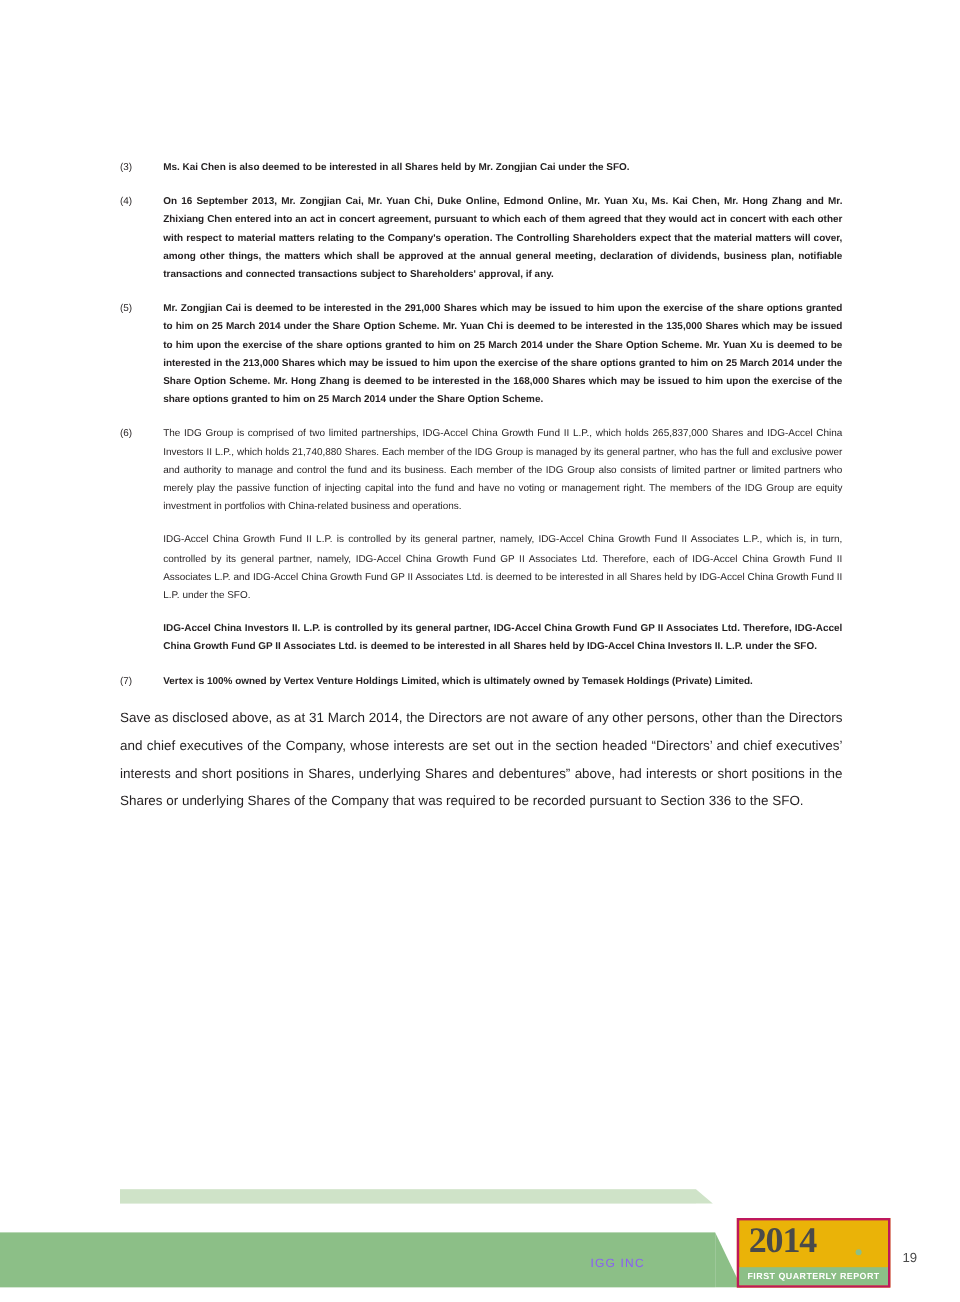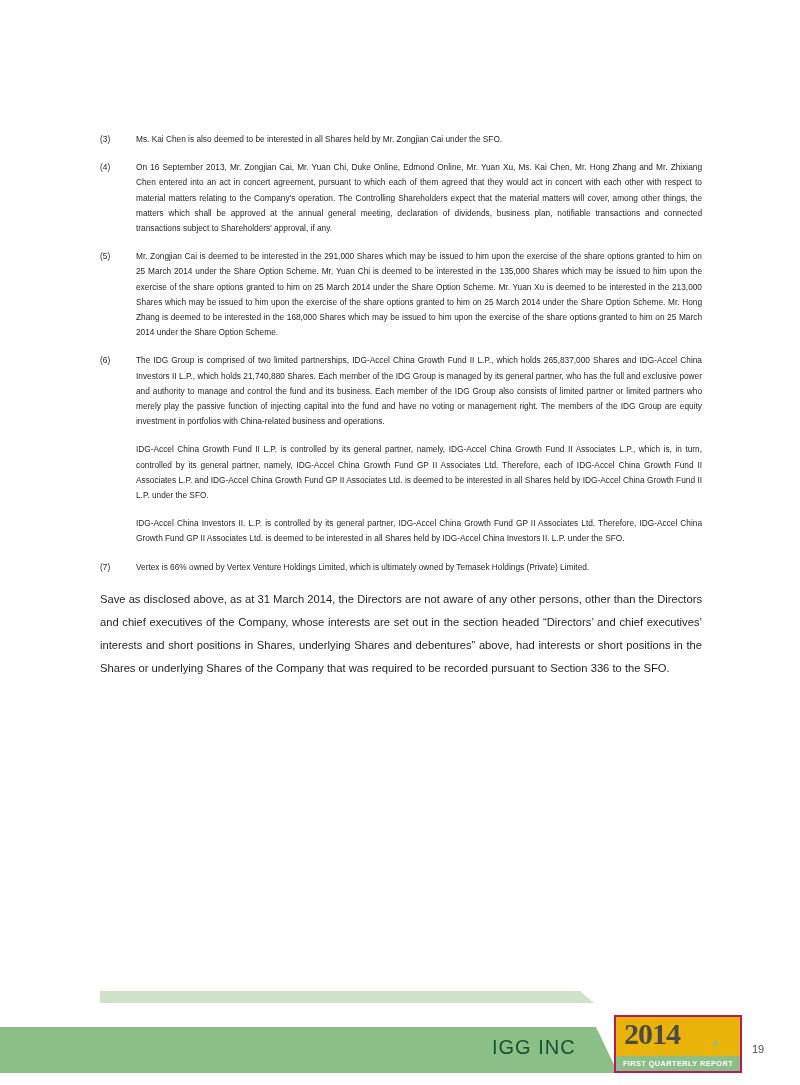--- a/index.html
+++ b/index.html
@@ -48,20 +48,21 @@
     font-size: 8.3px;
     line-height: 15.2px;
     text-align: justify;
     color: #231f20;
   }
   .note-body p {
     margin: 0 0 13px 0;
   }
   .note-body p:last-child {
     margin-bottom: 0;
+    font-weight: bold;
   }
 
   .closing {
     margin-top: 13px;
     font-size: 11.2px;
     line-height: 23px;
     text-align: justify;
     color: #231f20;
   }
 
@@ -112,23 +113,23 @@
     left: 0;
     bottom: 0;
     width: 700px;
     height: 12px;
     background: #ffffff;
   }
   .company-name {
     position: absolute;
     left: 492px;
     bottom: 26px;
-    font-size: 20px;
+    font-size: 10px;
     letter-spacing: 1px;
-    color: #14532d;
+    color: #8b5cf6;
     font-family: "Liberation Sans", sans-serif;
   }
   .year-box {
     position: absolute;
     left: 614px;
     bottom: 12px;
     width: 128px;
     height: 58px;
     background: #eab308;
     border: 2px solid #be185d;
@@ -208,21 +209,21 @@
       <div class="note-body">
         <p>The IDG Group is comprised of two limited partnerships, IDG-Accel China Growth Fund II L.P., which holds 265,837,000 Shares and IDG-Accel China Investors II L.P., which holds 21,740,880 Shares. Each member of the IDG Group is managed by its general partner, who has the full and exclusive power and authority to manage and control the fund and its business. Each member of the IDG Group also consists of limited partner or limited partners who merely play the passive function of injecting capital into the fund and have no voting or management right. The members of the IDG Group are equity investment in portfolios with China-related business and operations.</p>
         <p>IDG-Accel China Growth Fund II L.P. is controlled by its general partner, namely, IDG-Accel China Growth Fund II Associates L.P., which is, in turn, controlled by its general partner, namely, IDG-Accel China Growth Fund GP II Associates Ltd. Therefore, each of IDG-Accel China Growth Fund II Associates L.P. and IDG-Accel China Growth Fund GP II Associates Ltd. is deemed to be interested in all Shares held by IDG-Accel China Growth Fund II L.P. under the SFO.</p>
         <p>IDG-Accel China Investors II. L.P. is controlled by its general partner, IDG-Accel China Growth Fund GP II Associates Ltd. Therefore, IDG-Accel China Growth Fund GP II Associates Ltd. is deemed to be interested in all Shares held by IDG-Accel China Investors II. L.P. under the SFO.</p>
       </div>
     </div>
 
     <div class="note">
       <div class="note-num">(7)</div>
       <div class="note-body">
-        <p>Vertex is 66% owned by Vertex Venture Holdings Limited, which is ultimately owned by Temasek Holdings (Private) Limited.</p>
+        <p>Vertex is 100% owned by Vertex Venture Holdings Limited, which is ultimately owned by Temasek Holdings (Private) Limited.</p>
       </div>
     </div>
 
     <div class="closing">Save as disclosed above, as at 31 March 2014, the Directors are not aware of any other persons, other than the Directors and chief executives of the Company, whose interests are set out in the section headed “Directors’ and chief executives’ interests and short positions in Shares, underlying Shares and debentures” above, had interests or short positions in the Shares or underlying Shares of the Company that was required to be recorded pursuant to Section 336 to the SFO.</div>
 
   </div>
 
   <div class="footer">
     <div class="footer-bar-light"></div>
     <div class="footer-bar-light-slant"></div>

